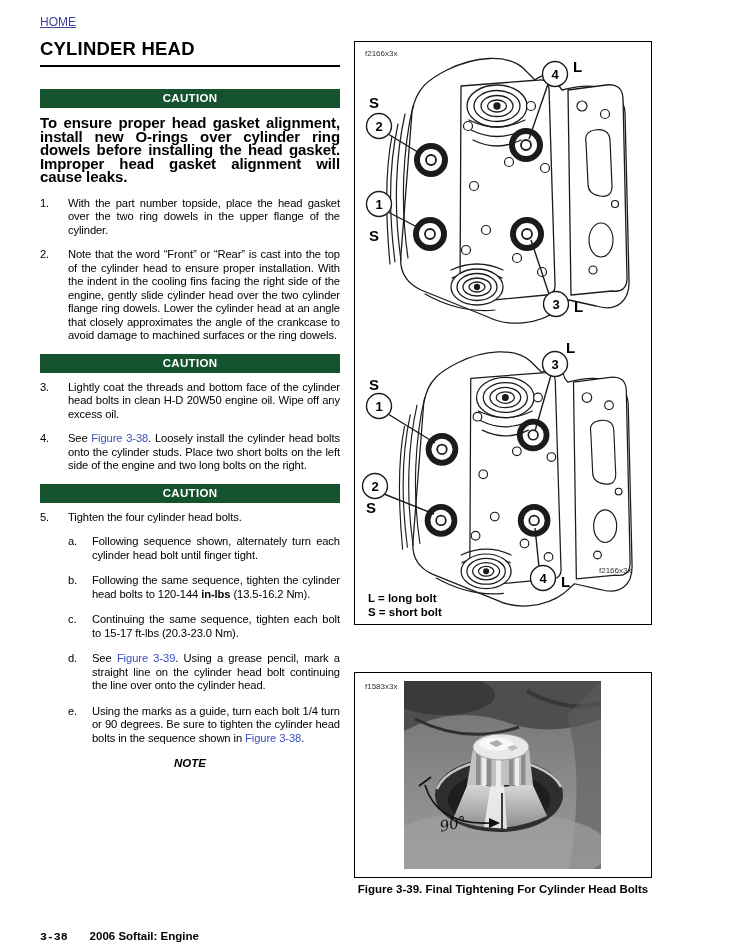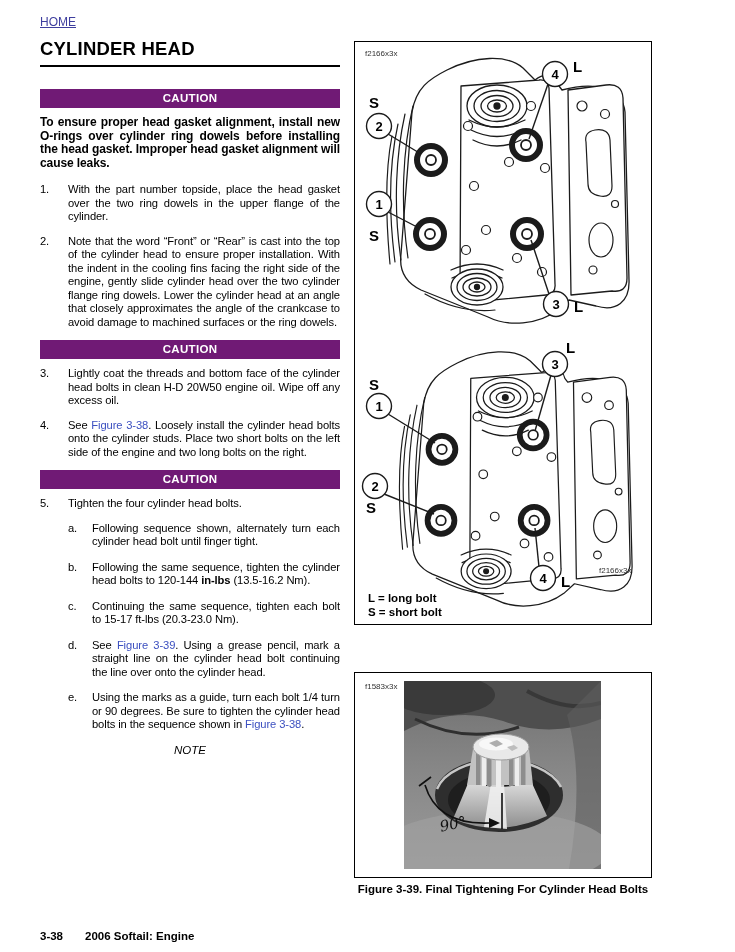--- a/index.html
+++ b/index.html
@@ -4,47 +4,47 @@
 <style>
   html,body{margin:0;padding:0;background:#ffffff;}
   body{width:735px;height:952px;position:relative;font-family:"Liberation Sans",sans-serif;color:#111;}
   .page{position:absolute;inset:0;background:#fff;overflow:hidden;}
 
   
   .left-col{position:absolute;left:40px;top:12px;width:300px;}
   .home{display:inline-block;font-size:12px;color:#3e3e9e;text-decoration:underline;margin-bottom:9px;cursor:pointer;}
   .title{font-size:18.5px;font-weight:bold;color:#000;margin:0 0 5px 0;letter-spacing:.2px;}
   .title-rule{border:none;border-top:2px solid #000;margin:0 0 22px 0;}
-  .caution{background:#701a75;color:#fff;text-align:center;font-weight:bold;font-size:11.5px;
+  .caution{background:#14532d;color:#fff;text-align:center;font-weight:bold;font-size:11.5px;
            padding:3px 0 4px 0;margin:0 0 8px 0;letter-spacing:.3px;}
-  .cau-text{font-weight:bold;font-size:12px;line-height:13.5px;text-align:justify;color:#000;
+  .cau-text{font-weight:bold;font-size:15px;line-height:13.5px;text-align:justify;color:#000;
             margin:0 0 13px 0;letter-spacing:-0.1px;}
   .step{display:flex;font-size:11.2px;line-height:13.5px;color:#000;margin:0 0 11px 0;letter-spacing:-0.1px;}
   .step .n{width:28px;flex:none;}
   .step .t{flex:1;text-align:justify;}
   .substeps{margin-left:28px;}
   .substeps .step .n{width:24px;}
   .substeps .step{margin-bottom:12px;}
   .figref{color:#3c50c0;text-decoration:none;cursor:pointer;}
   .bold{font-weight:bold;}
-  .note-label{text-align:center;font-style:italic;font-size:11.5px;margin:10px 0 7px 0;color:#000;}
+  .note-label{text-align:center;font-style:italic;font-size:11.5px;margin:10px 0 7px 0;color:#000;font-weight:bold;}
   .note-text{text-align:center;font-style:italic;font-size:11.5px;color:#000;margin:0;}
 
   
   .right-col{position:absolute;left:354px;top:0;width:300px;height:952px;padding-left:40px;}
   .figbox{position:absolute;left:0;width:296px;border:1.4px solid #000;background:#fff;box-sizing:content-box;}
   #fig338{top:41px;height:582px;}
   #fig339{top:672px;height:204px;}
   .figcap{position:absolute;left:0;width:298px;text-align:center;font-weight:bold;font-size:11.5px;color:#000;}
   #cap338{top:629px;}
   #cap339{top:883px;}
 
   
   .footer{position:absolute;left:40px;top:930px;font-size:11.5px;font-weight:bold;color:#000;}
-  .footer .pn{margin-right:22px;}
+  .footer .pn{margin-right:22px;font-family:Liberation Mono, monospace;}
 
   svg text{font-family:"Liberation Sans",sans-serif;}
   .anno-text{font-family:"DejaVu Serif",serif;font-style:italic;}
 </style>
 </head>
 <body>
 
 <div class="page">
 
   <div class="left-col">

